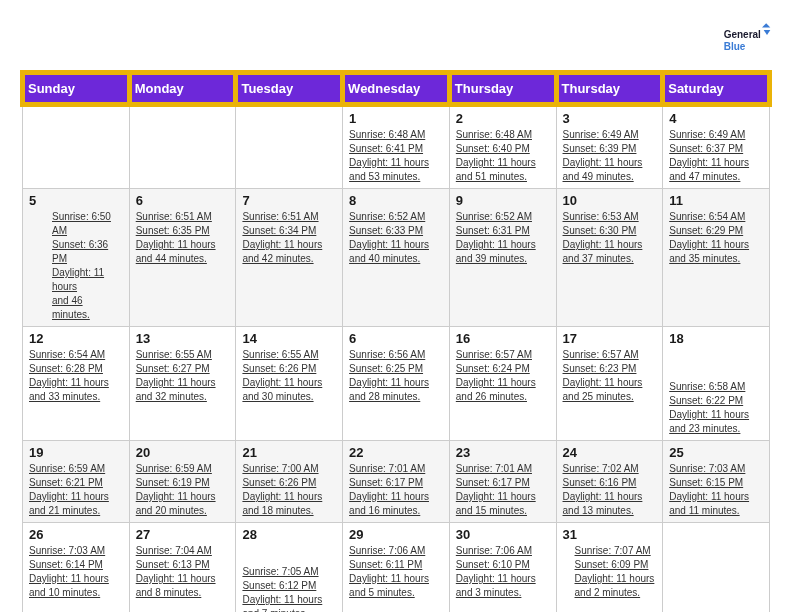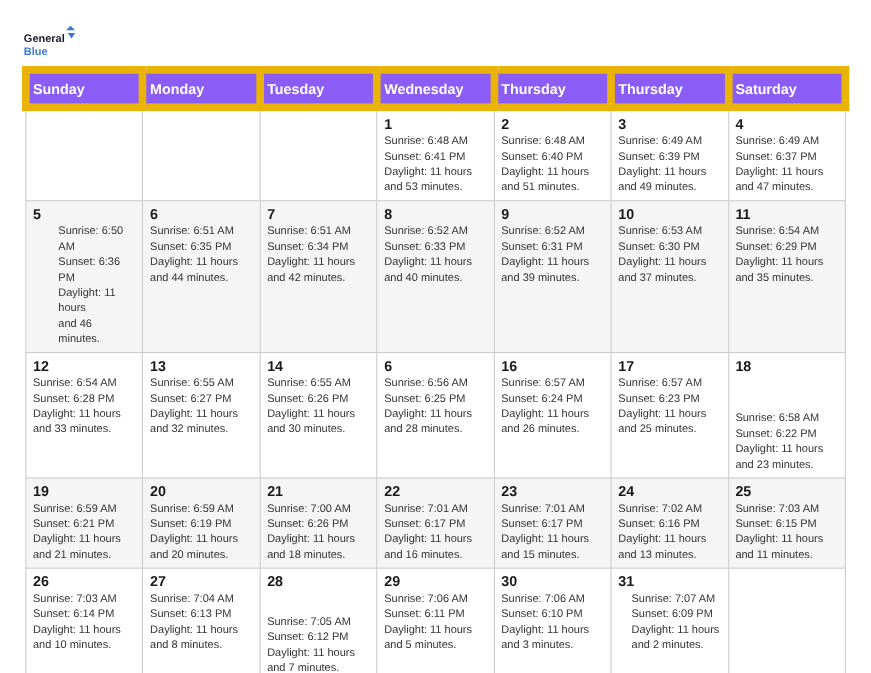--- a/index.html
+++ b/index.html
@@ -5,22 +5,23 @@
     * { box-sizing: border-box; margin: 0; padding: 0; }
     body {
       font-family: Arial, sans-serif;
       background: #fff;
       width: 792px;
       min-height: 612px;
       padding: 20px;
     }
     .header-area {
       display: flex;
-      justify-content: flex-start;
+      justify-content: flex-end;
       align-items: flex-start;
+      margin-bottom: 10px;
     }
     .logo {
       display: flex;
       align-items: center;
       gap: 4px;
     }
     .title-area {
       text-align: right;
     }
     .title-area h1 {
@@ -32,27 +33,27 @@
       font-size: 16px;
       font-weight: normal;
       color: #333;
     }
     .calendar {
       width: 100%;
       border-collapse: collapse;
       border: 1px solid #ccc;
     }
     .calendar th {
-      background: #8b5cf6;
+      background: #6d28d9;
       color: #fff;
       font-size: 13px;
       font-weight: bold;
       padding: 6px 3px;
       text-align: left;
-      border: 7px solid #eab308;
+      border: 5px solid #eab308;
     }
     .calendar td {
       vertical-align: top;
       border: 1px solid #ccc;
       padding: 4px 6px;
       width: calc(100% / 7);
       min-height: 80px;
       font-size: 10px;
       color: #333;
       background: #fff;
@@ -64,20 +65,21 @@
       font-size: 13px;
       font-weight: bold;
       color: #1a1a1a;
       display: block;
       margin-bottom: 2px;
     }
     .day-info {
       font-size: 10px;
       line-height: 1.4;
       color: #333;
+      text-decoration: underline;
     }
     .empty-cell {
       background: #f9f9f9;
     }
   </style>
 </head>
 <body>
 
 <div class="header-area">
   <div class="logo">

